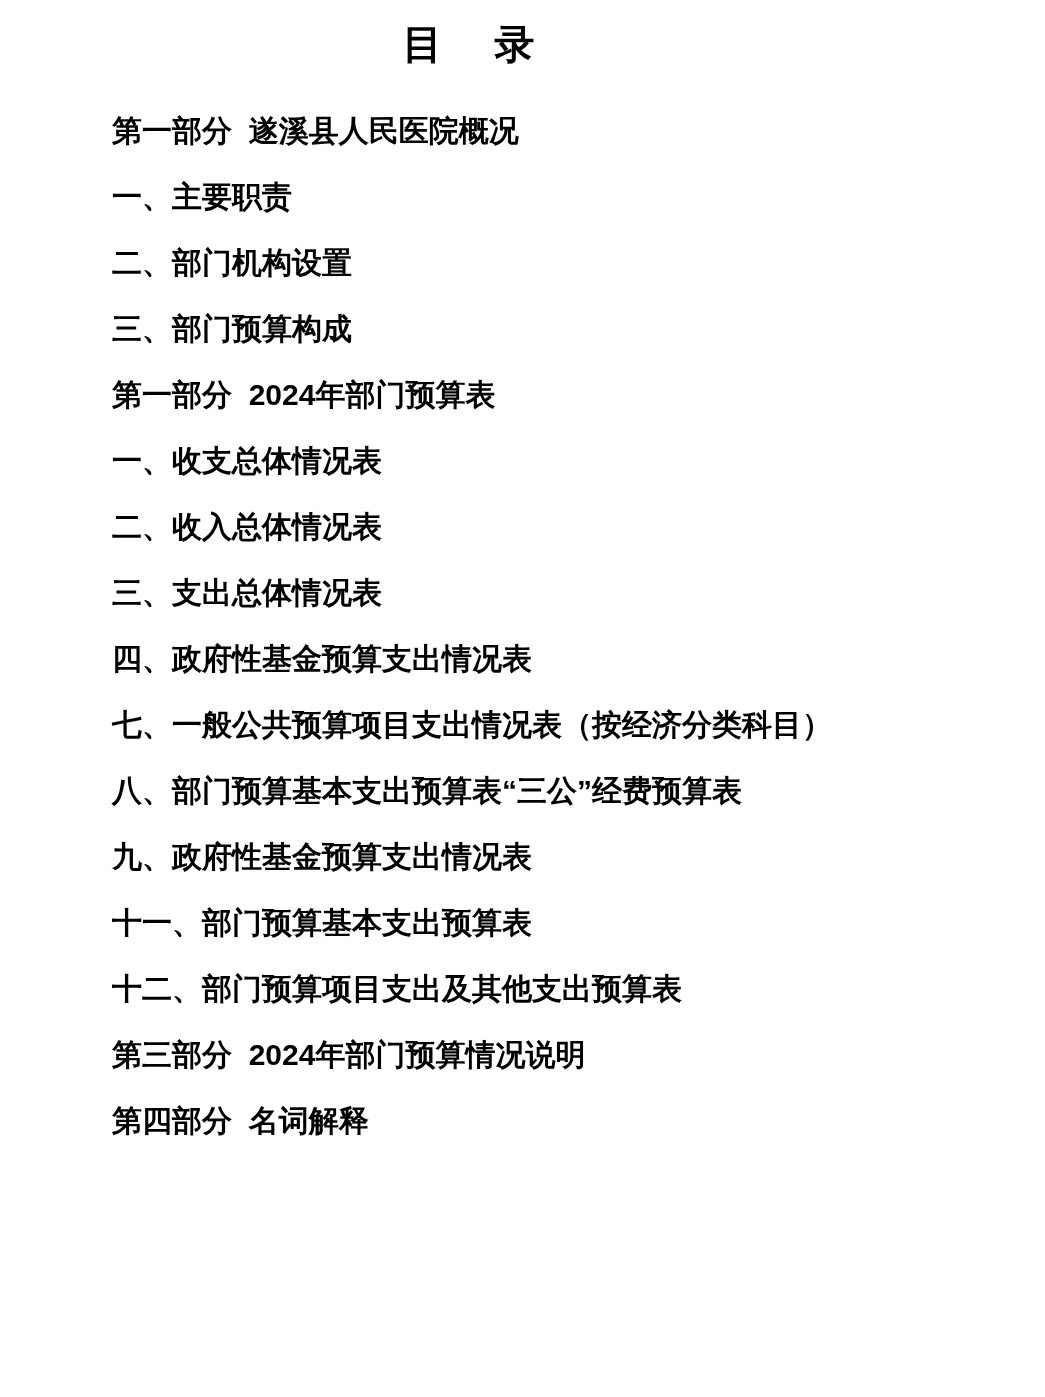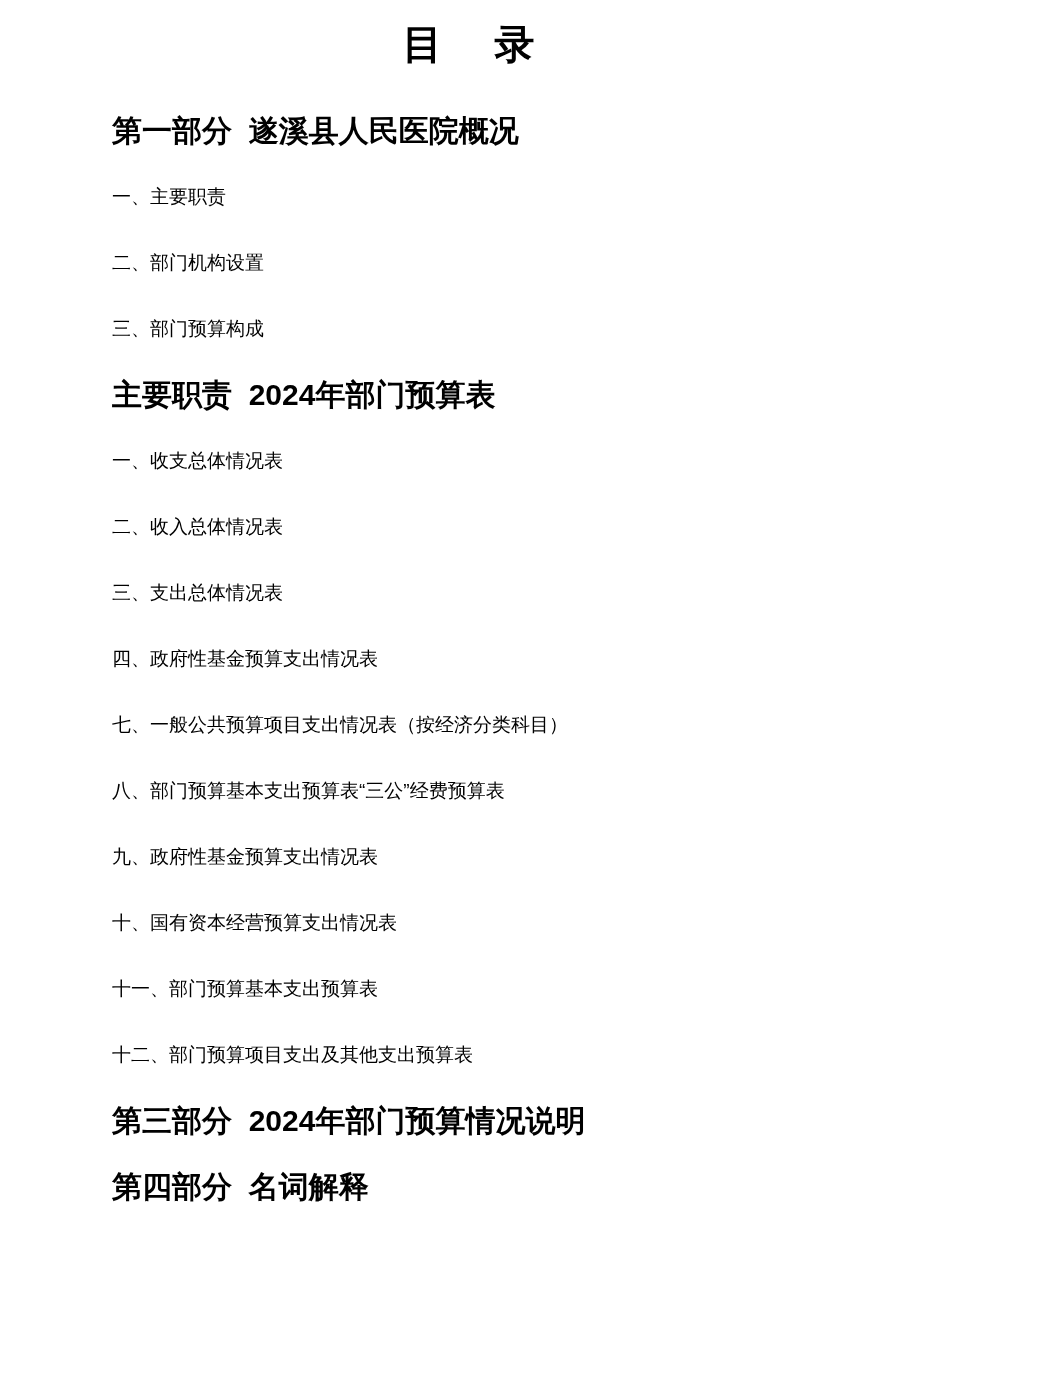--- a/index.html
+++ b/index.html
@@ -31,47 +31,46 @@
   }
   .toc {
     margin-top: 8px;
     padding-left: 112px;
     padding-right: 60px;
   }
   .toc-line {
     height: 66px;
     display: flex;
     align-items: center;
-    font-size: 19px;
-    font-weight: 400;
+    font-size: 30px;
+    font-weight: 700;
     color: #000000;
     white-space: pre;
   }
   .toc-line.bold {
     font-weight: 700;
     font-size: 30px;
   }
 </style>
 </head>
 <body>
 
 <div class="page">
   <h1 class="doc-title">目  录</h1>
   <div class="toc">
       <div class="toc-line bold">第一部分  遂溪县人民医院概况</div>
       <div class="toc-line">一、主要职责</div>
       <div class="toc-line">二、部门机构设置</div>
       <div class="toc-line">三、部门预算构成</div>
-      <div class="toc-line bold">主要职责  2024年部门预算表</div>
+      <div class="toc-line bold">第一部分  2024年部门预算表</div>
       <div class="toc-line">一、收支总体情况表</div>
       <div class="toc-line">二、收入总体情况表</div>
       <div class="toc-line">三、支出总体情况表</div>
       <div class="toc-line">四、政府性基金预算支出情况表</div>
       <div class="toc-line">七、一般公共预算项目支出情况表（按经济分类科目）</div>
       <div class="toc-line">八、部门预算基本支出预算表“三公”经费预算表</div>
       <div class="toc-line">九、政府性基金预算支出情况表</div>
-      <div class="toc-line">十、国有资本经营预算支出情况表</div>
       <div class="toc-line">十一、部门预算基本支出预算表</div>
       <div class="toc-line">十二、部门预算项目支出及其他支出预算表</div>
       <div class="toc-line bold">第三部分  2024年部门预算情况说明</div>
       <div class="toc-line bold">第四部分  名词解释</div>
     </div>
 </div>
 
 </body></html>

